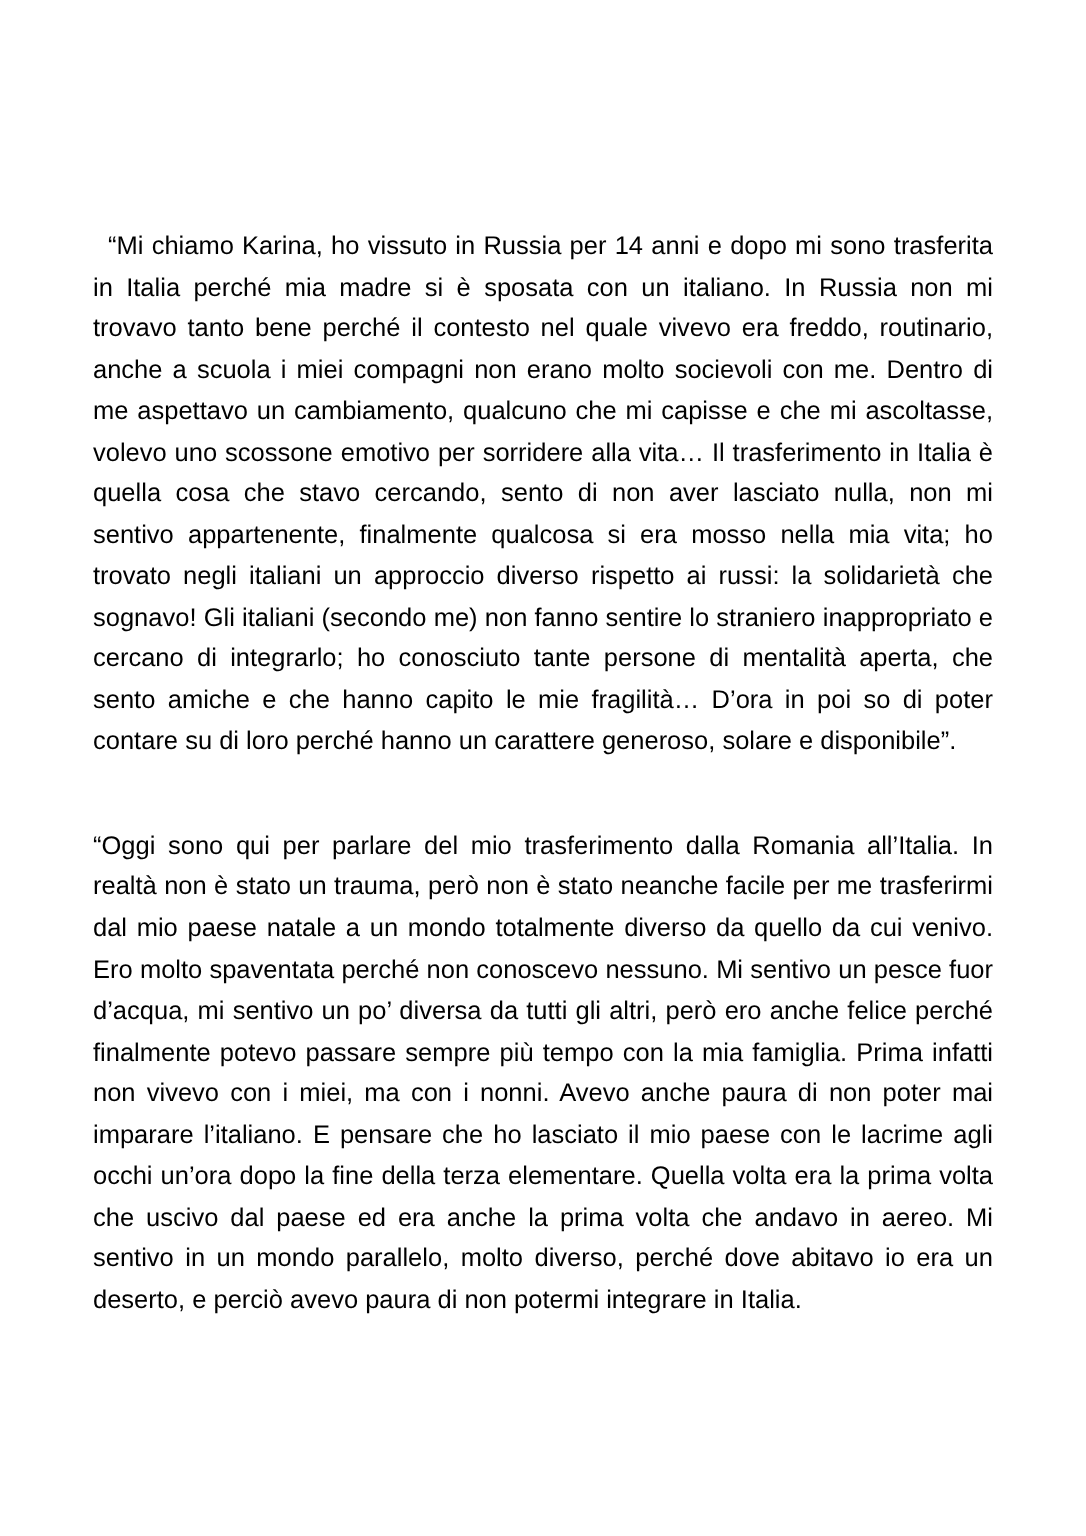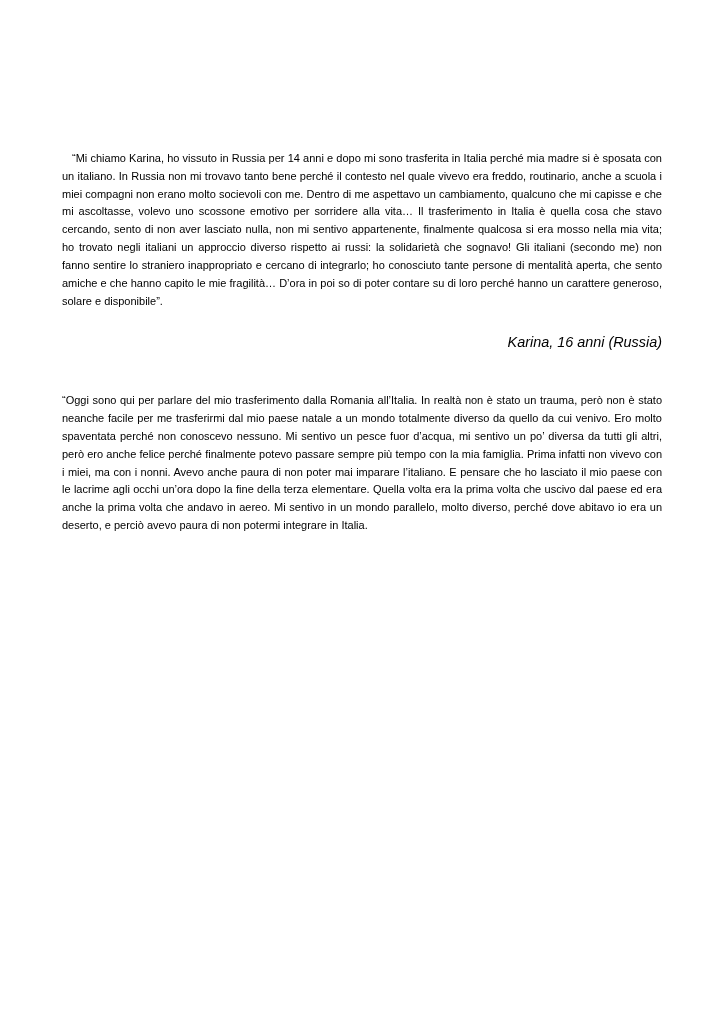--- a/index.html
+++ b/index.html
@@ -15,21 +15,21 @@
     overflow: hidden;
   }
   .page {
     box-sizing: border-box;
     width: 724px;
     height: 1024px;
     padding: 150px 62px 0 62px;
     position: relative;
   }
   .para {
-    font-size: 11px;
+    font-size: 17px;
     line-height: 1.62;
     text-align: justify;
     text-justify: inter-word;
     margin: 0;
     hyphens: none;
   }
   .para-first {
     text-indent: 10px;
   }
   .attribution {
@@ -42,19 +42,18 @@
     height: 42px;
   }
 </style>
 </head>
 <body>
 
 <div class="page">
 
   <p class="para para-first">“Mi chiamo Karina, ho vissuto in Russia per 14 anni e dopo mi sono trasferita in Italia perché mia madre si è sposata con un italiano. In Russia non mi trovavo tanto bene perché il contesto nel quale vivevo era freddo, routinario, anche a scuola i miei compagni non erano molto socievoli con me. Dentro di me aspettavo un cambiamento, qualcuno che mi capisse e che mi ascoltasse, volevo uno scossone emotivo per sorridere alla vita… Il trasferimento in Italia è quella cosa che stavo cercando, sento di non aver lasciato nulla, non mi sentivo appartenente, finalmente qualcosa si era mosso nella mia vita; ho trovato negli italiani un approccio diverso rispetto ai russi: la solidarietà che sognavo! Gli italiani (secondo me) non fanno sentire lo straniero inappropriato e cercano di integrarlo; ho conosciuto tante persone di mentalità aperta, che sento amiche e che hanno capito le mie fragilità… D’ora in poi so di poter contare su di loro perché hanno un carattere generoso, solare e disponibile”.</p>
 
-  <p class="attribution">Karina, 16 anni (Russia)</p>
 
   <div class="spacer-block"></div>
 
   <p class="para">“Oggi sono qui per parlare del mio trasferimento dalla Romania all’Italia. In realtà non è stato un trauma, però non è  stato neanche facile per me trasferirmi dal mio paese natale a un mondo totalmente diverso da quello da cui venivo. Ero molto spaventata perché non conoscevo nessuno. Mi sentivo un pesce fuor d’acqua, mi sentivo un po’ diversa da tutti gli altri, però ero anche felice perché finalmente potevo passare sempre più tempo con la mia famiglia. Prima infatti non vivevo con i miei, ma con i nonni. Avevo anche paura di non poter mai imparare l’italiano. E pensare che ho lasciato il mio paese con le lacrime agli occhi un’ora dopo la fine della terza elementare. Quella volta era la prima volta che uscivo dal paese ed era anche la prima volta che andavo in aereo. Mi sentivo in un mondo parallelo, molto diverso, perché dove abitavo io era un deserto, e perciò avevo paura di non potermi integrare in Italia.</p>
 
 </div>
 
 </body></html>

